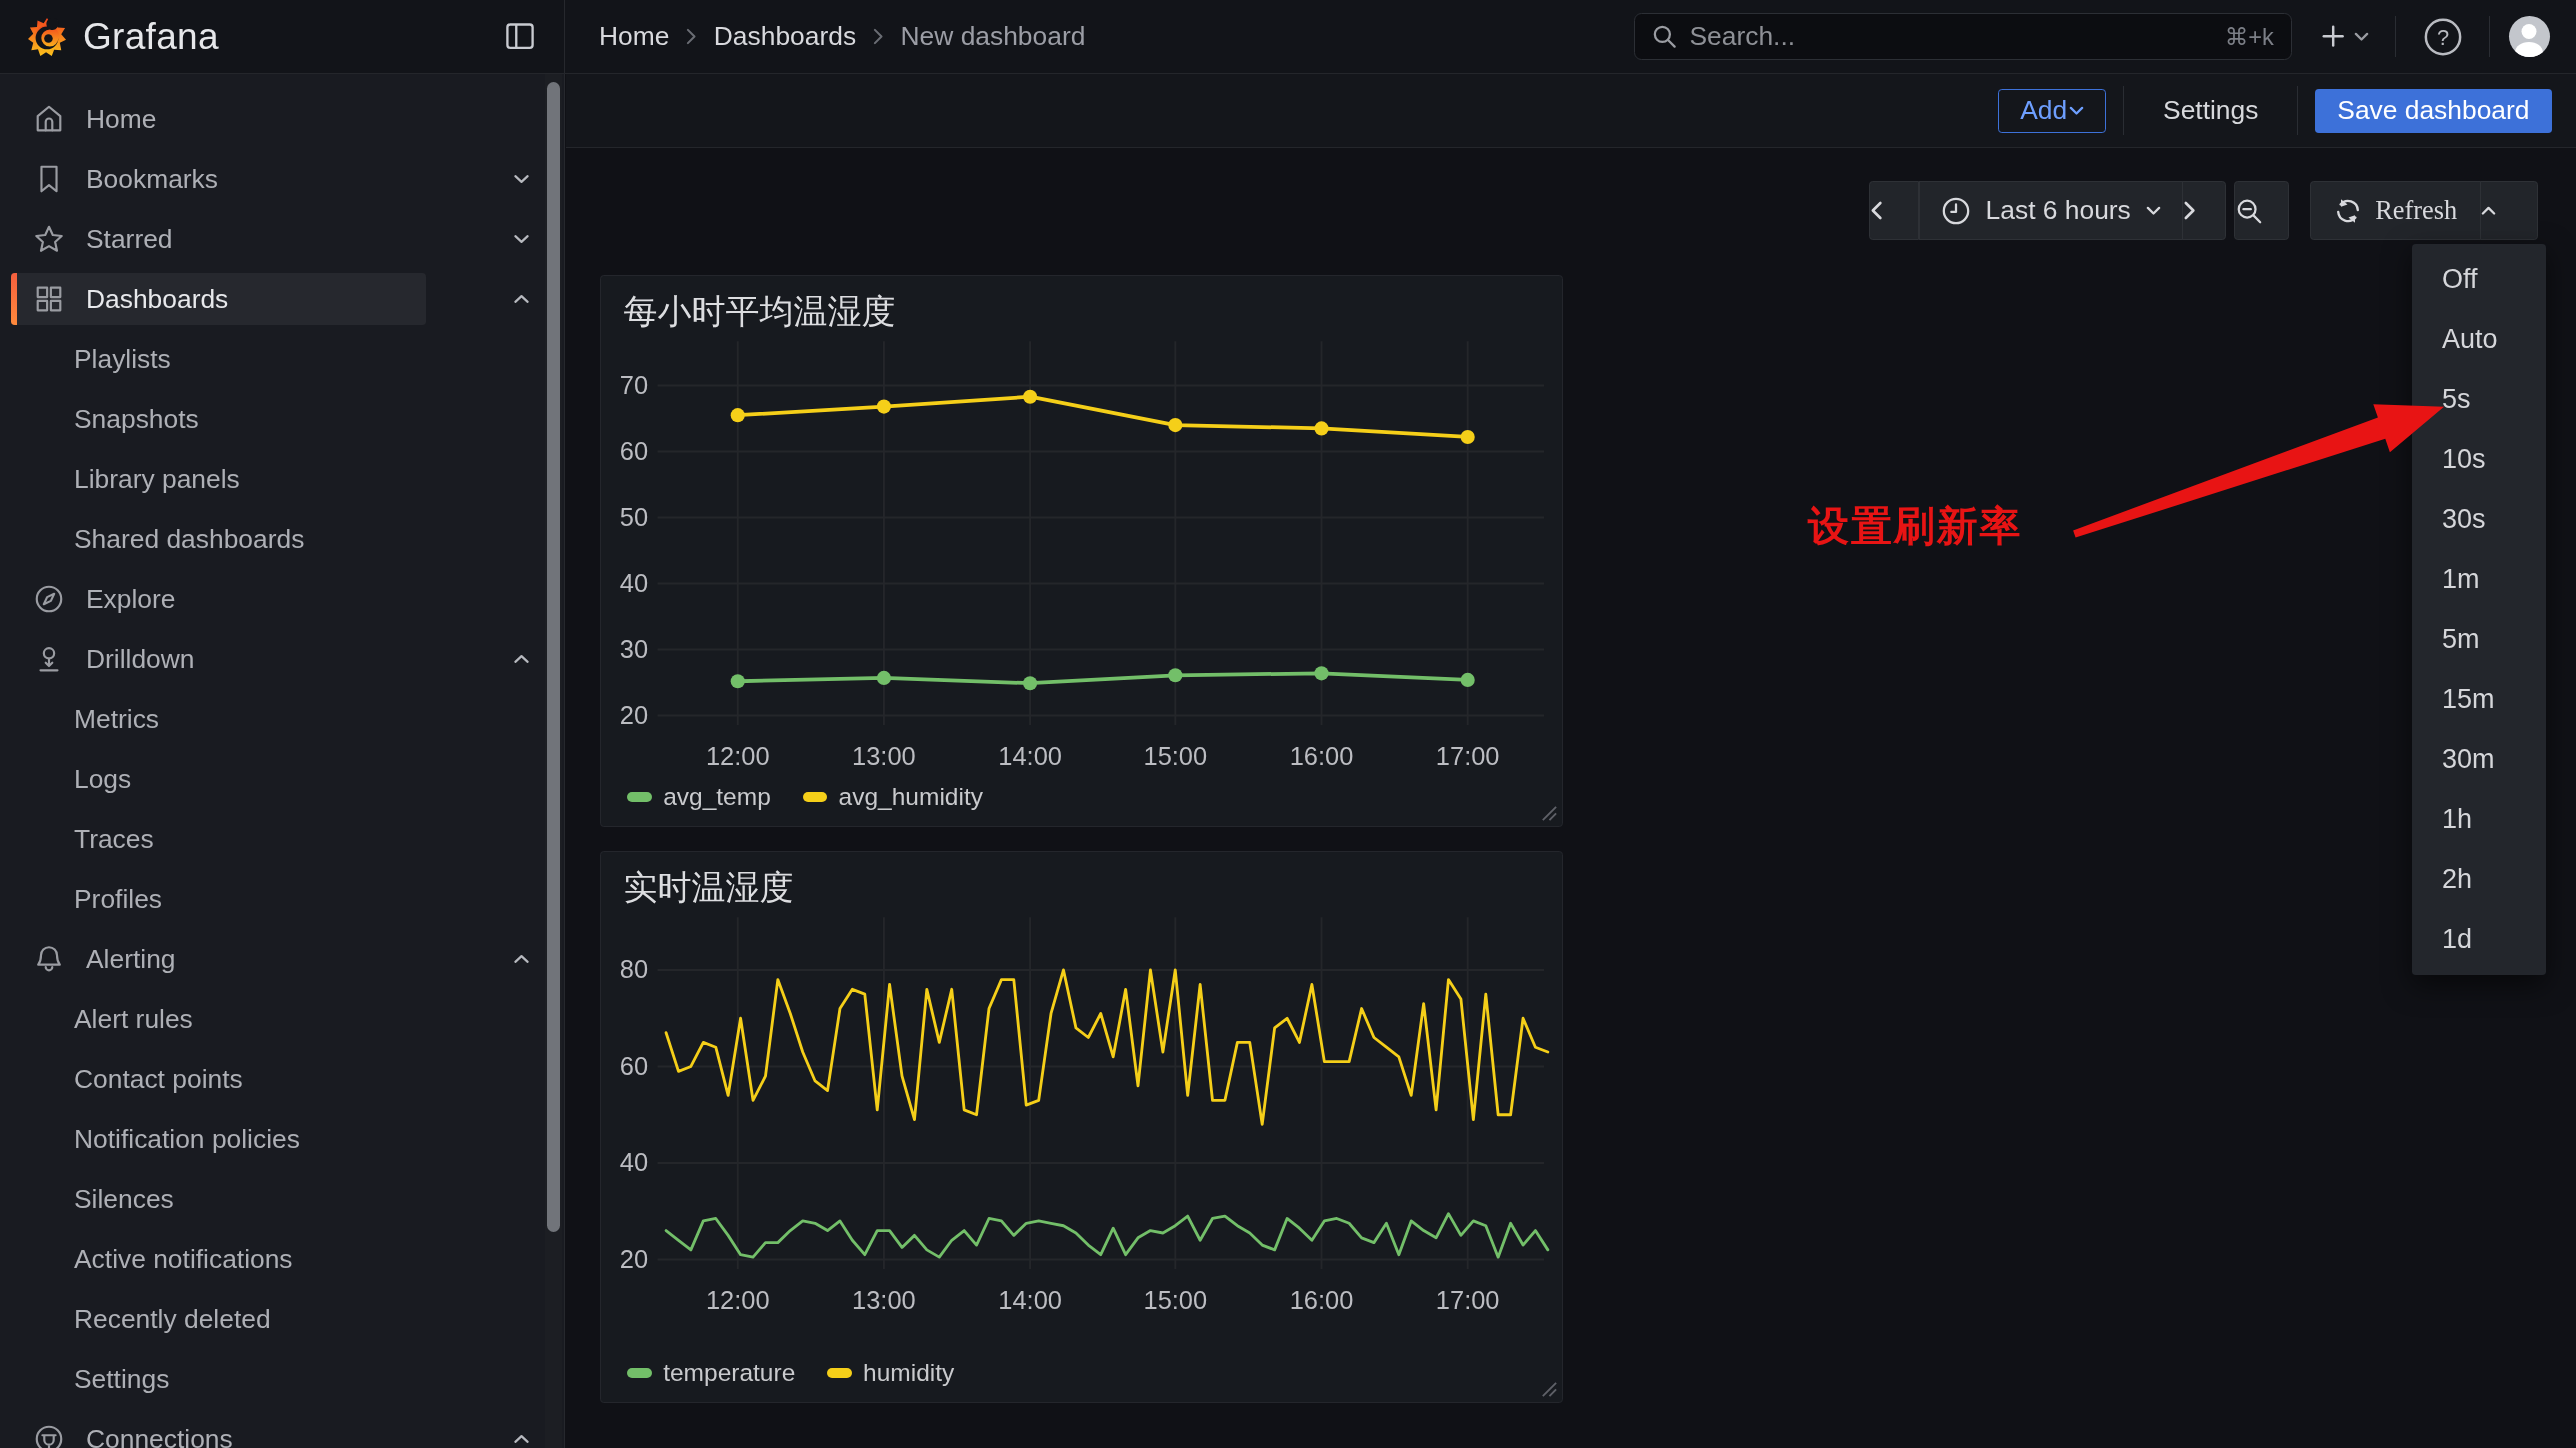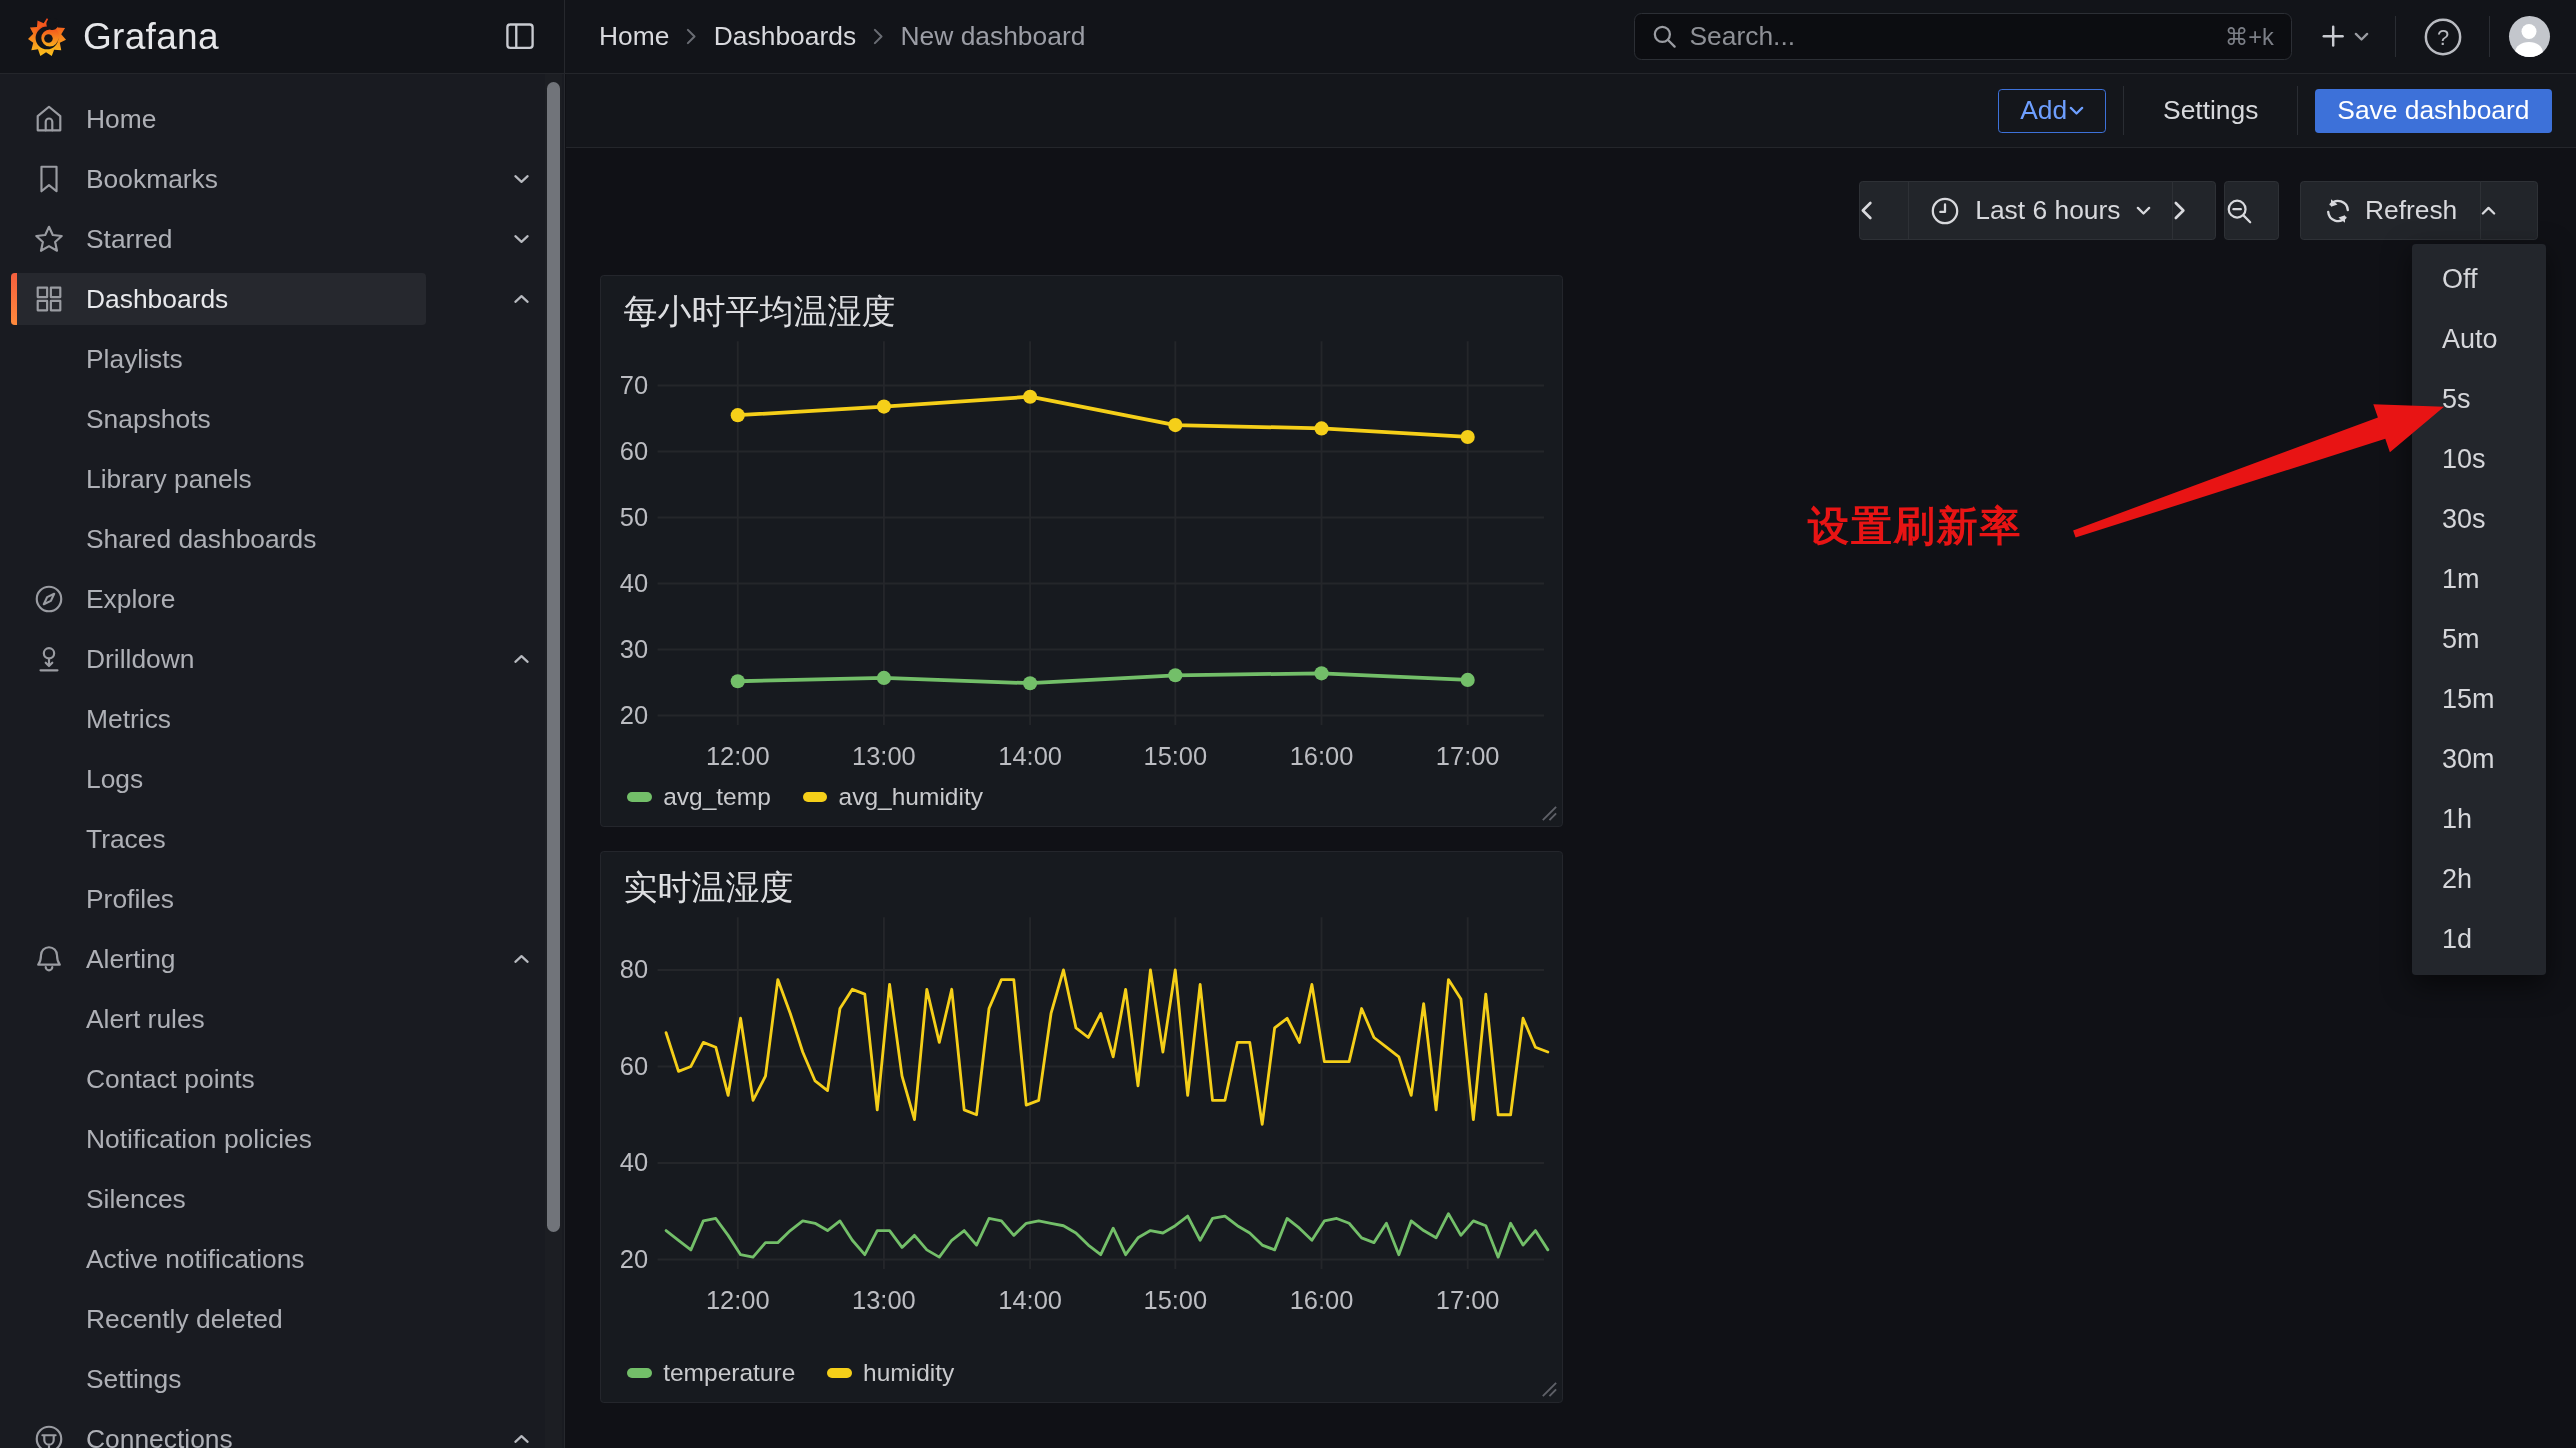--- a/index.html
+++ b/index.html
@@ -31,21 +31,21 @@
   .sidebar { position:absolute; left:0; top:74px; width:565px; bottom:0; background:#191b21; border-right:0.9px solid #26282d; overflow:hidden; }
   .nav-list { padding-top:15px; }
   .nav-row { position:relative; height:60px; display:flex; align-items:center; padding-left:28px; cursor:pointer; }
   .nav-row .hl { position:absolute; left:11.3px; right:138px; top:3.8px; bottom:3.8px; background:#26282e; border-radius:3.8px; display:none; }
   .nav-row.active .hl { display:block; }
   .nav-row .accent { position:absolute; left:11.3px; top:3.8px; bottom:3.8px; width:5.7px; border-radius:3.8px 0 0 3.8px; display:none; }
   .nav-row.active .accent { display:block; }
   .nav-ic { width:41px; display:flex; justify-content:center; position:relative; z-index:1; flex:0 0 auto; }
   .nav-label { font-size:26.4px; color:#aeb0b6; margin-left:17px; position:relative; z-index:1; white-space:nowrap; }
   .nav-row.active .nav-label { color:#e8e9ec; }
-  .nav-row.indent .nav-label { margin-left:58px; }
+  .nav-row.indent .nav-label { margin-left:46px; }
   .nav-chev { position:absolute; right:34px; top:50%; transform:translateY(-50%); z-index:1; display:flex; }
   .sb-scroll { position:absolute; left:545px; top:74px; width:17px; bottom:0; background:#1c1e23; }
   .sb-thumb { position:absolute; left:1.9px; top:7.5px; width:13.2px; height:1150px; border-radius:7.5px; background:#71747a; }
 
   
   .toolbar { position:absolute; left:566px; top:74px; right:0; height:74px; background:#14161b; border-bottom:0.9px solid #24262b; display:flex; align-items:center; justify-content:flex-end; padding-right:24.5px; }
   .btn { font-size:26.4px; border-radius:3.8px; height:44px; display:inline-flex; align-items:center; cursor:pointer; border:0.9px solid transparent; background:transparent; color:#d8d9dd; padding:0 21px; }
   .btn-add { color:#6e9fff; border-color:#3d71d9; gap:2px; }
   .btn-save { background:#3d71d9; color:#ffffff; font-weight:500; }
   .tb-div { width:0.9px; height:49px; background:#2a2d33; margin:0 17px; }
@@ -56,21 +56,21 @@
   
   .timebar { position:absolute; top:31px; right:38px; display:flex; align-items:stretch; height:59px; }
   .seg { background:#22252a; border:0.9px solid #2e3136; display:flex; align-items:center; justify-content:space-between; color:#d8d9dd; font-size:26.4px; cursor:pointer; }
   .tp-group, .rf-group { display:flex; align-items:stretch; }
   .tp-group .seg + .seg, .rf-group .seg + .seg { margin-left:-0.9px; }
   .seg.first { border-radius:3.8px 0 0 3.8px; }
   .seg.last  { border-radius:0 3.8px 3.8px 0; }
   .seg.only  { border-radius:3.8px; }
   .gap8 { width:8.5px; } .gap16 { width:21px; }
   .tp-main { padding:0 21px; gap:15px; }
-  .rf-main { padding:0 22.6px; gap:13.2px; }
+  .rf-main { padding:0 22.6px; gap:13.2px;font-family:Liberation Serif, serif; }
 
   
   .panel { position:absolute; width:963px; height:552px; background:#171a1f; border:0.9px solid #24262c; border-radius:3.8px; }
   .panel-title { position:absolute; left:22.6px; top:13.2px; font-size:34px; font-weight:500; color:#dcdde0; z-index:2; }
   .panel svg.chart { position:absolute; left:0; top:0; }
   .legend { position:absolute; left:26.4px; bottom:15px; display:flex; gap:32px; z-index:2; }
   .leg-item { display:flex; align-items:center; gap:11.3px; cursor:pointer; }
   .leg-pill { width:24.5px; height:9.4px; border-radius:5.7px; }
   .leg-label { font-size:24.5px; color:#c9cacd; }
   .resize { position:absolute; right:3.8px; bottom:3.8px; }

